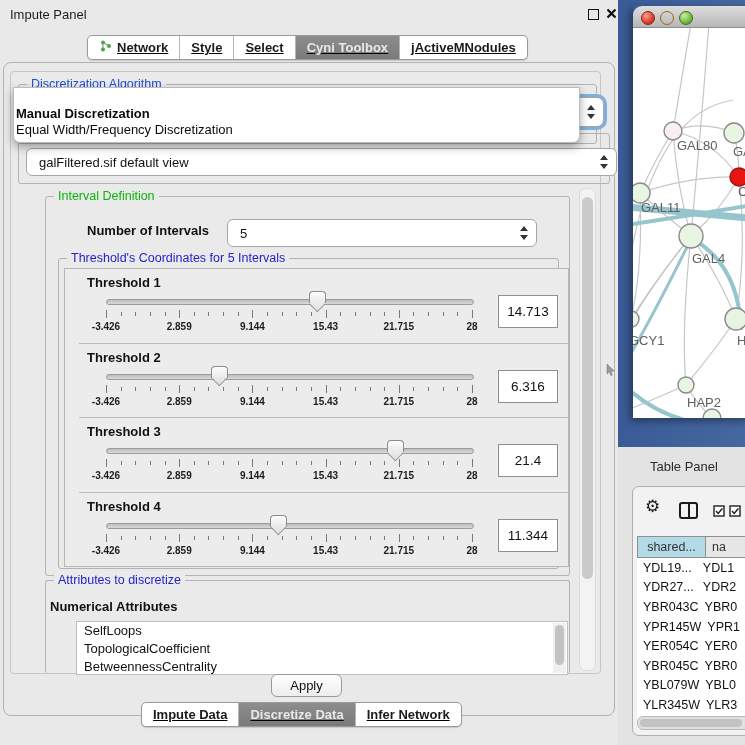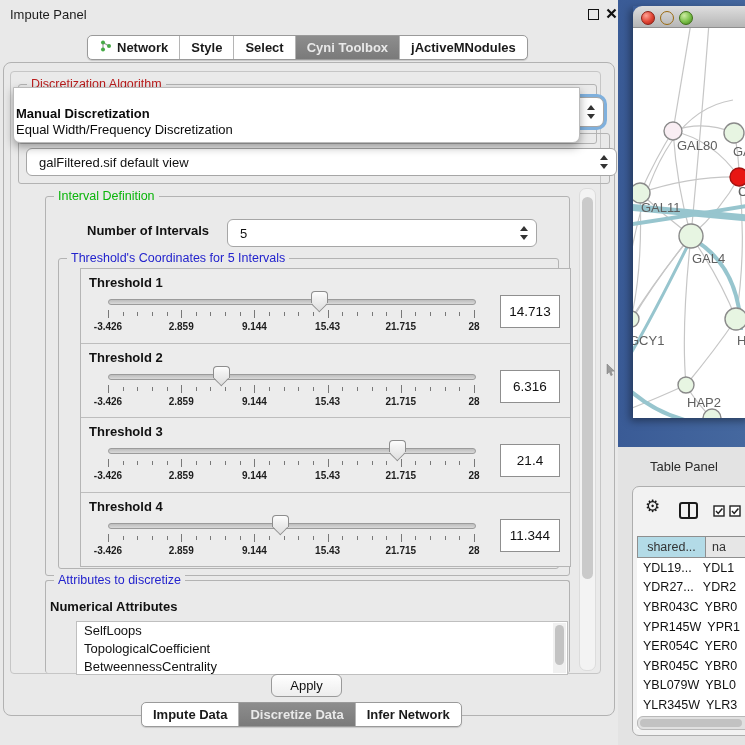--- a/index.html
+++ b/index.html
@@ -5,21 +5,21 @@
   html,body{margin:0;padding:0;background:#d8d8d8;}
   #root{position:relative;width:745px;height:745px;overflow:hidden;
         font-family:"Liberation Sans",sans-serif;background:#e9e9e9;}
   
   #control-panel{position:absolute;left:0;top:0;width:618px;height:745px;background:#e9e9e9;}
   .cp-titlebar{position:absolute;left:0;top:0;width:618px;height:28px;}
   .cp-title{position:absolute;left:10px;top:7px;font-size:13px;color:#1c1c1c;}
   .winbtn-float{position:absolute;left:588px;top:9px;width:9px;height:9px;border:1.6px solid #111;}
   .winbtn-close{position:absolute;left:606px;top:8px;width:11px;height:11px;}
   .seg-group{position:absolute;display:flex;border:1px solid #9a9a9a;border-radius:5px;
-             background:#fff;overflow:hidden;height:23px;box-shadow:0 1px 1px rgba(0,0,0,.15);}
+             background:#fff;overflow:hidden;height:23px;box-shadow:0 1px 1px rgba(0,0,0,.15);text-decoration:underline;}
   .seg{display:flex;align-items:center;gap:5px;padding:0 11px;font-size:13px;font-weight:bold;
        color:#1a1a1a;border-left:1px solid #b5b5b5;white-space:nowrap;cursor:default;}
   .seg:first-child{border-left:none;}
   .seg.selected{background:linear-gradient(#8d8d8d,#7a7a7a);color:#e9e9e9;}
   #top-tabs{left:87px;top:35px;}
   #bottom-tabs{left:141px;top:702px;}
   .cp-outer{position:absolute;left:3px;top:62px;width:610px;height:652px;
             border:1.5px solid #b2b2b2;border-radius:8px;}
   .cp-inner{position:absolute;left:10px;top:71px;width:589px;height:601px;
             border:1px solid #c6c6c6;border-radius:4px;background:#eaeaea;}
@@ -154,21 +154,21 @@
         </div>
         <div class="seg">
           <span>jActiveMNodules</span>
         </div>
       </div>
 
     <div class="cp-outer"></div>
     <div class="cp-inner"></div>
 
     <div class="groupbox" style="left:18px;top:84px;width:577px;height:58px;">
-      <span class="grouptitle" style="color:#b91c1c;">Discretization Algorithm</span>
+      <span class="grouptitle" style="color:#1d4ed8;">Discretization Algorithm</span>
     </div>
     <div id="algo-combo" class="combo">
       <div class="stepper">
           <div class="up"></div>
           <div class="dn"></div>
         </div>
     </div>
 
     <div id="algo-popup">
       <div class="opts">
@@ -194,21 +194,21 @@
       <div class="combo" style="left:181px;top:22px;width:296px;height:26px;">
         <span>5</span>
         <div class="stepper">
             <div class="up"></div>
             <div class="dn"></div>
           </div>
       </div>
 
       <div class="groupbox" style="left:12px;top:61px;width:499px;height:309px;">
         <span class="grouptitle gt-blue" style="background:#eaeaea;">Threshold's Coordinates for 5 Intervals</span>
-        <div class="thr-rows" style="left:21px;top:9px;width:489px;" id="thr-rows">
+        <div class="thr-rows" style="left:5px;top:9px;width:489px;padding-left:14px;" id="thr-rows">
             <div class="thr-row">
               <div class="thr-label">Threshold 1</div>
               <div class="track"></div>
               <div class="thumb-sl" style="left: 238.254px;"></div>
               <div class="ticks">
                 <div class="tick major" style="left: 0%;"></div>
                 <div class="tick minor" style="left: 4%;"></div>
                 <div class="tick minor" style="left: 8%;"></div>
                 <div class="tick minor" style="left: 12%;"></div>
                 <div class="tick minor" style="left: 16%;"></div>

